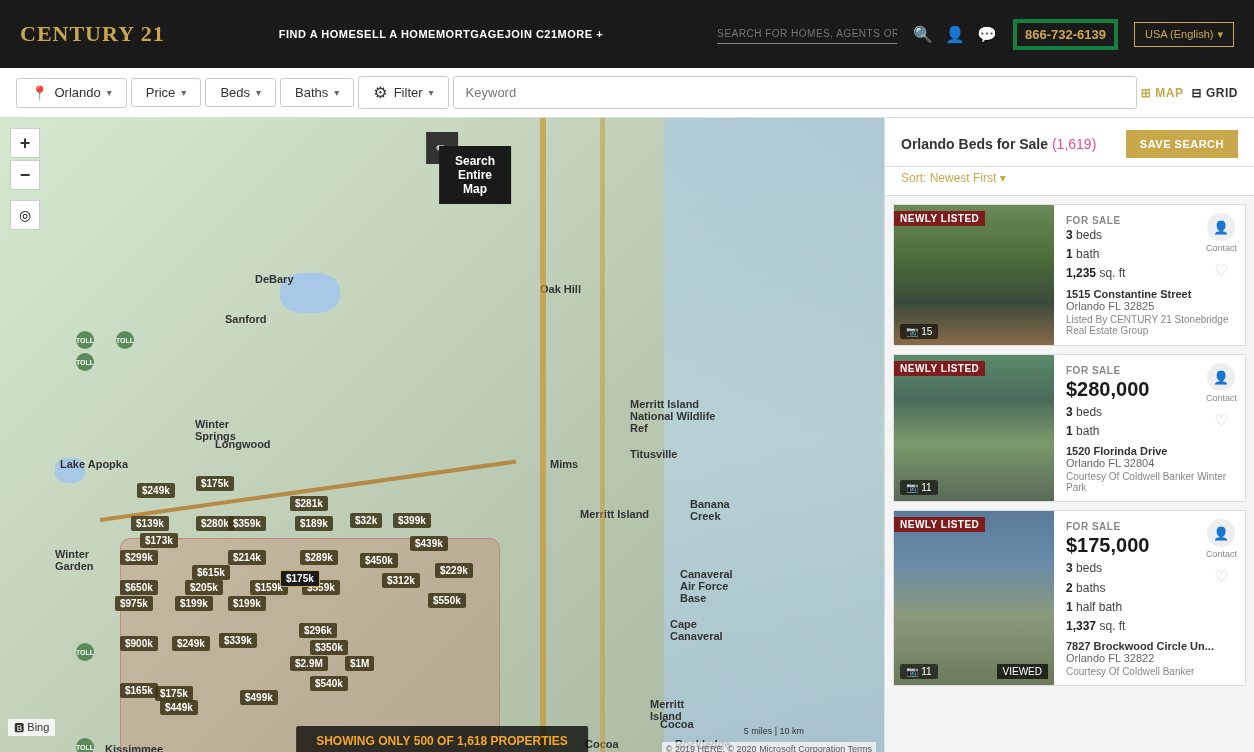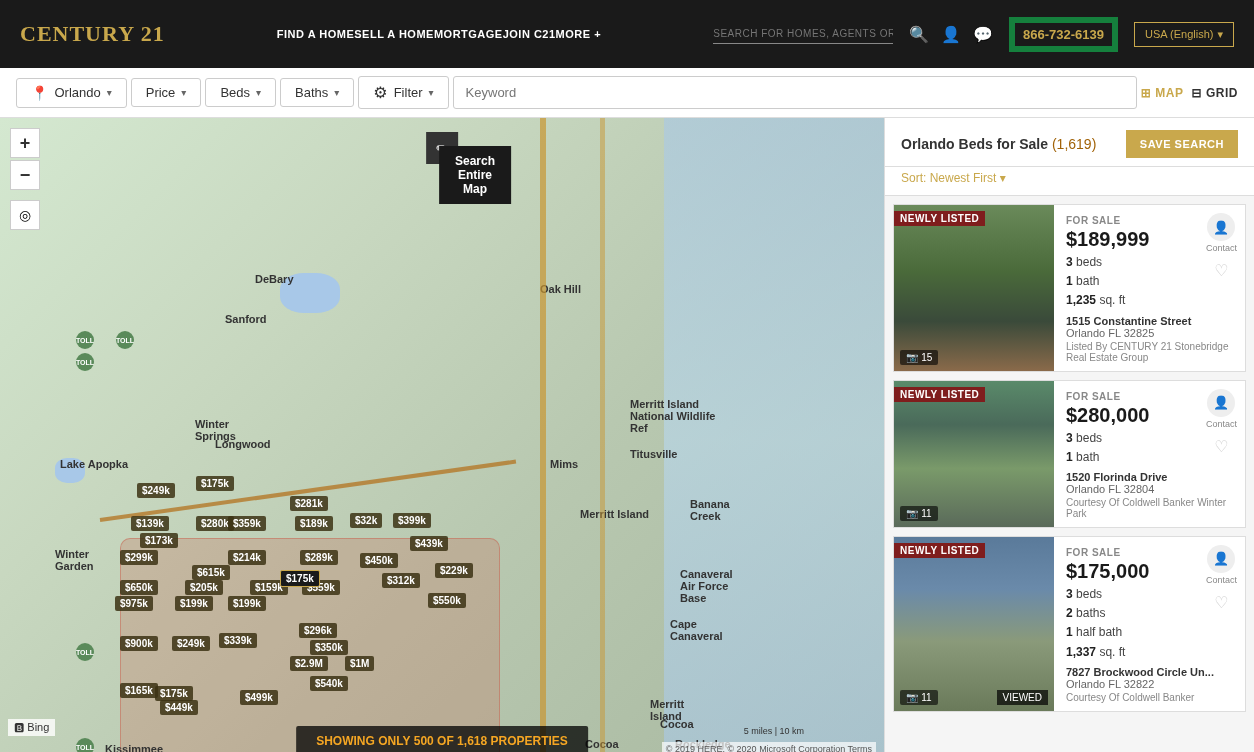--- a/index.html
+++ b/index.html
@@ -44,21 +44,21 @@
       border-bottom: 1px solid #888;
       color: #ccc;
       font-size: 10px;
       width: 180px;
       padding: 4px 0;
       letter-spacing: 0.5px;
       text-transform: uppercase;
     }
     .nav-icons { display: flex; gap: 12px; align-items: center; }
     .nav-icon { color: #fff; font-size: 16px; cursor: pointer; }
-    .phone { color: #c9a84c; font-size: 13px; font-weight: bold; border: 6px solid #15803d; padding: 4px 8px; }
+    .phone { color: #c9a84c; font-size: 13px; font-weight: bold; border: 4px solid #15803d; padding: 4px 8px; }
     .lang-btn {
       background: transparent;
       border: 1px solid #c9a84c;
       color: #c9a84c;
       font-size: 11px;
       padding: 5px 10px;
       cursor: pointer;
       display: flex;
       align-items: center;
       gap: 4px;
@@ -270,21 +270,21 @@
       border-bottom: 1px solid #ddd;
       display: flex;
       align-items: center;
       justify-content: space-between;
     }
     .results-title {
       font-size: 14px;
       font-weight: bold;
       color: #333;
     }
-    .results-count { color: #a16207; font-weight: normal; }
+    .results-count { color: #ec4899; font-weight: normal; }
     .save-search-btn {
       background: #c9a84c;
       color: #fff;
       border: none;
       padding: 8px 14px;
       font-size: 11px;
       font-weight: bold;
       cursor: pointer;
       letter-spacing: 0.5px;
     }
@@ -650,21 +650,20 @@
     <div class="listing-card">
       <div class="listing-img">
         <div class="listing-img-bg1"></div>
         <div class="newly-listed">NEWLY LISTED</div>
         <div class="photo-count">
           📷 <span>15</span>
         </div>
       </div>
       <div class="listing-info">
         <div class="for-sale-label">FOR SALE</div>
-        <div class="listing-price">$189,999</div>
         <div class="listing-detail">
           <strong>3</strong> <span>beds</span><br>
           <strong>1</strong> <span>bath</span><br>
           <strong>1,235</strong> <span>sq. ft</span>
         </div>
         <div class="listing-address">1515 Constantine Street</div>
         <div class="listing-city">Orlando FL 32825</div>
         <div class="listing-agent">Listed By CENTURY 21 Stonebridge Real Estate Group</div>
         <div class="card-actions">
           <button class="contact-btn">

